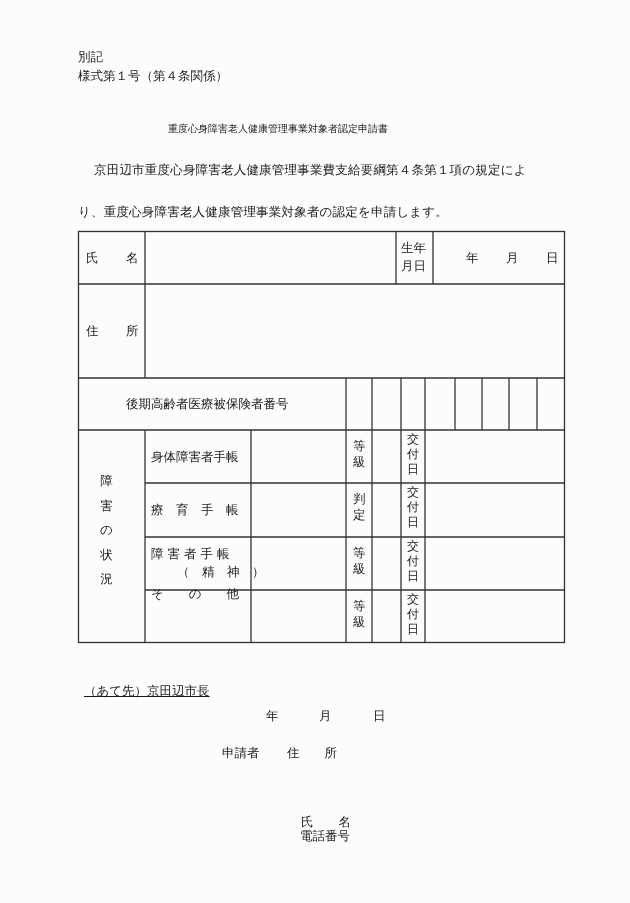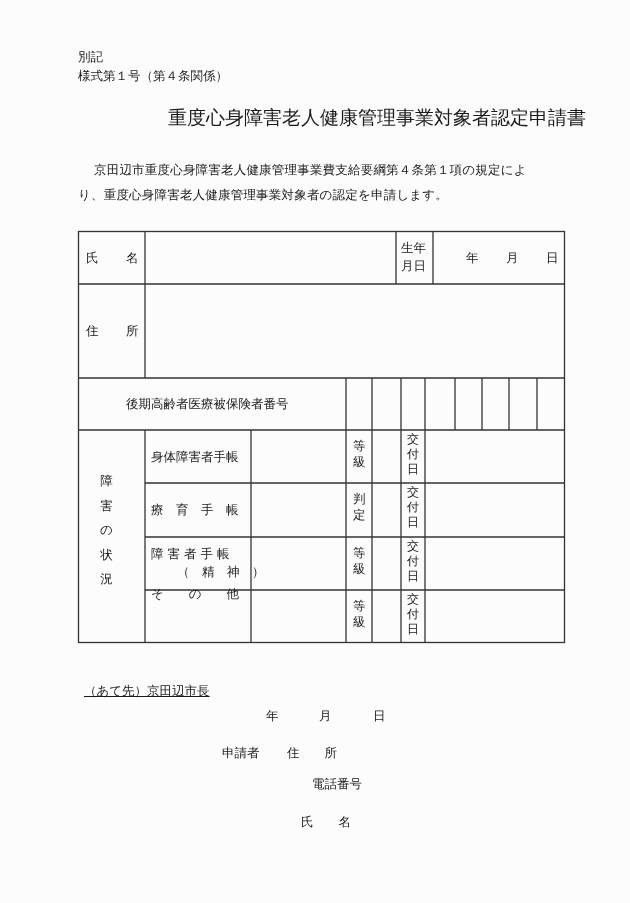--- a/index.html
+++ b/index.html
@@ -18,24 +18,24 @@
   .cell-text { position: absolute; white-space: nowrap; line-height: 1; }
   .vcol { position: absolute; display: flex; flex-direction: column; align-items: center; }
   .vcol span { display: block; line-height: 1; }
 </style>
 </head>
 <body>
 
 <div class="abs" style="left:78px; top:49px;">別記</div>
 <div class="abs" style="left:78px; top:68px;">様式第１号（第４条関係）</div>
 
-<div class="abs" style="left:168px; top:105px; font-size:19px;">重度心身障害老人健康管理事業対象者認定申請書</div>
+<div class="abs" style="left:168px; top:122px; font-size:10px;">重度心身障害老人健康管理事業対象者認定申請書</div>
 
 <div class="abs" style="left:94px; top:162px; letter-spacing:0.2px;">京田辺市重度心身障害老人健康管理事業費支給要綱第４条第１項の規定によ</div>
-<div class="abs" style="left:78px; top:187px; letter-spacing:0.2px;">り、重度心身障害老人健康管理事業対象者の認定を申請します。</div>
+<div class="abs" style="left:78px; top:204px; letter-spacing:0.2px;">り、重度心身障害老人健康管理事業対象者の認定を申請します。</div>
 
 <svg id="table-lines" width="630" height="903">
 
   <rect x="78.5" y="231.5" width="486" height="411" fill="none" class="line"></rect>
 
   <line x1="78" y1="284" x2="565" y2="284" class="line"></line>
   <line x1="78" y1="378" x2="565" y2="378" class="line"></line>
   <line x1="78" y1="430" x2="565" y2="430" class="line"></line>
   <line x1="145" y1="483" x2="565" y2="483" class="line"></line>
   <line x1="145" y1="537" x2="565" y2="537" class="line"></line>
@@ -147,14 +147,14 @@
 <div class="abs" style="left:319px; top:708px;">月</div>
 <div class="abs" style="left:373px; top:708px;">日</div>
 
 <div class="abs" style="left:222px; top:745px;">申請者</div>
 <div class="abs" style="left:287px; top:745px;">住　　所</div>
 <div class="abs" style="left:360px; top:740px; width:200px; height:22px;"></div>
 
 <div class="abs" style="left:301px; top:814px;">氏　　名</div>
 <div class="abs" style="left:360px; top:778px; width:200px; height:22px;"></div>
 
-<div class="abs" style="left:300px; top:776px;margin-left:12px;">電話番号</div>
+<div class="abs" style="left:300px; top:828px;">電話番号</div>
 <div class="abs" style="left:360px; top:815px; width:200px; height:22px;"></div>
 
 </body></html>

